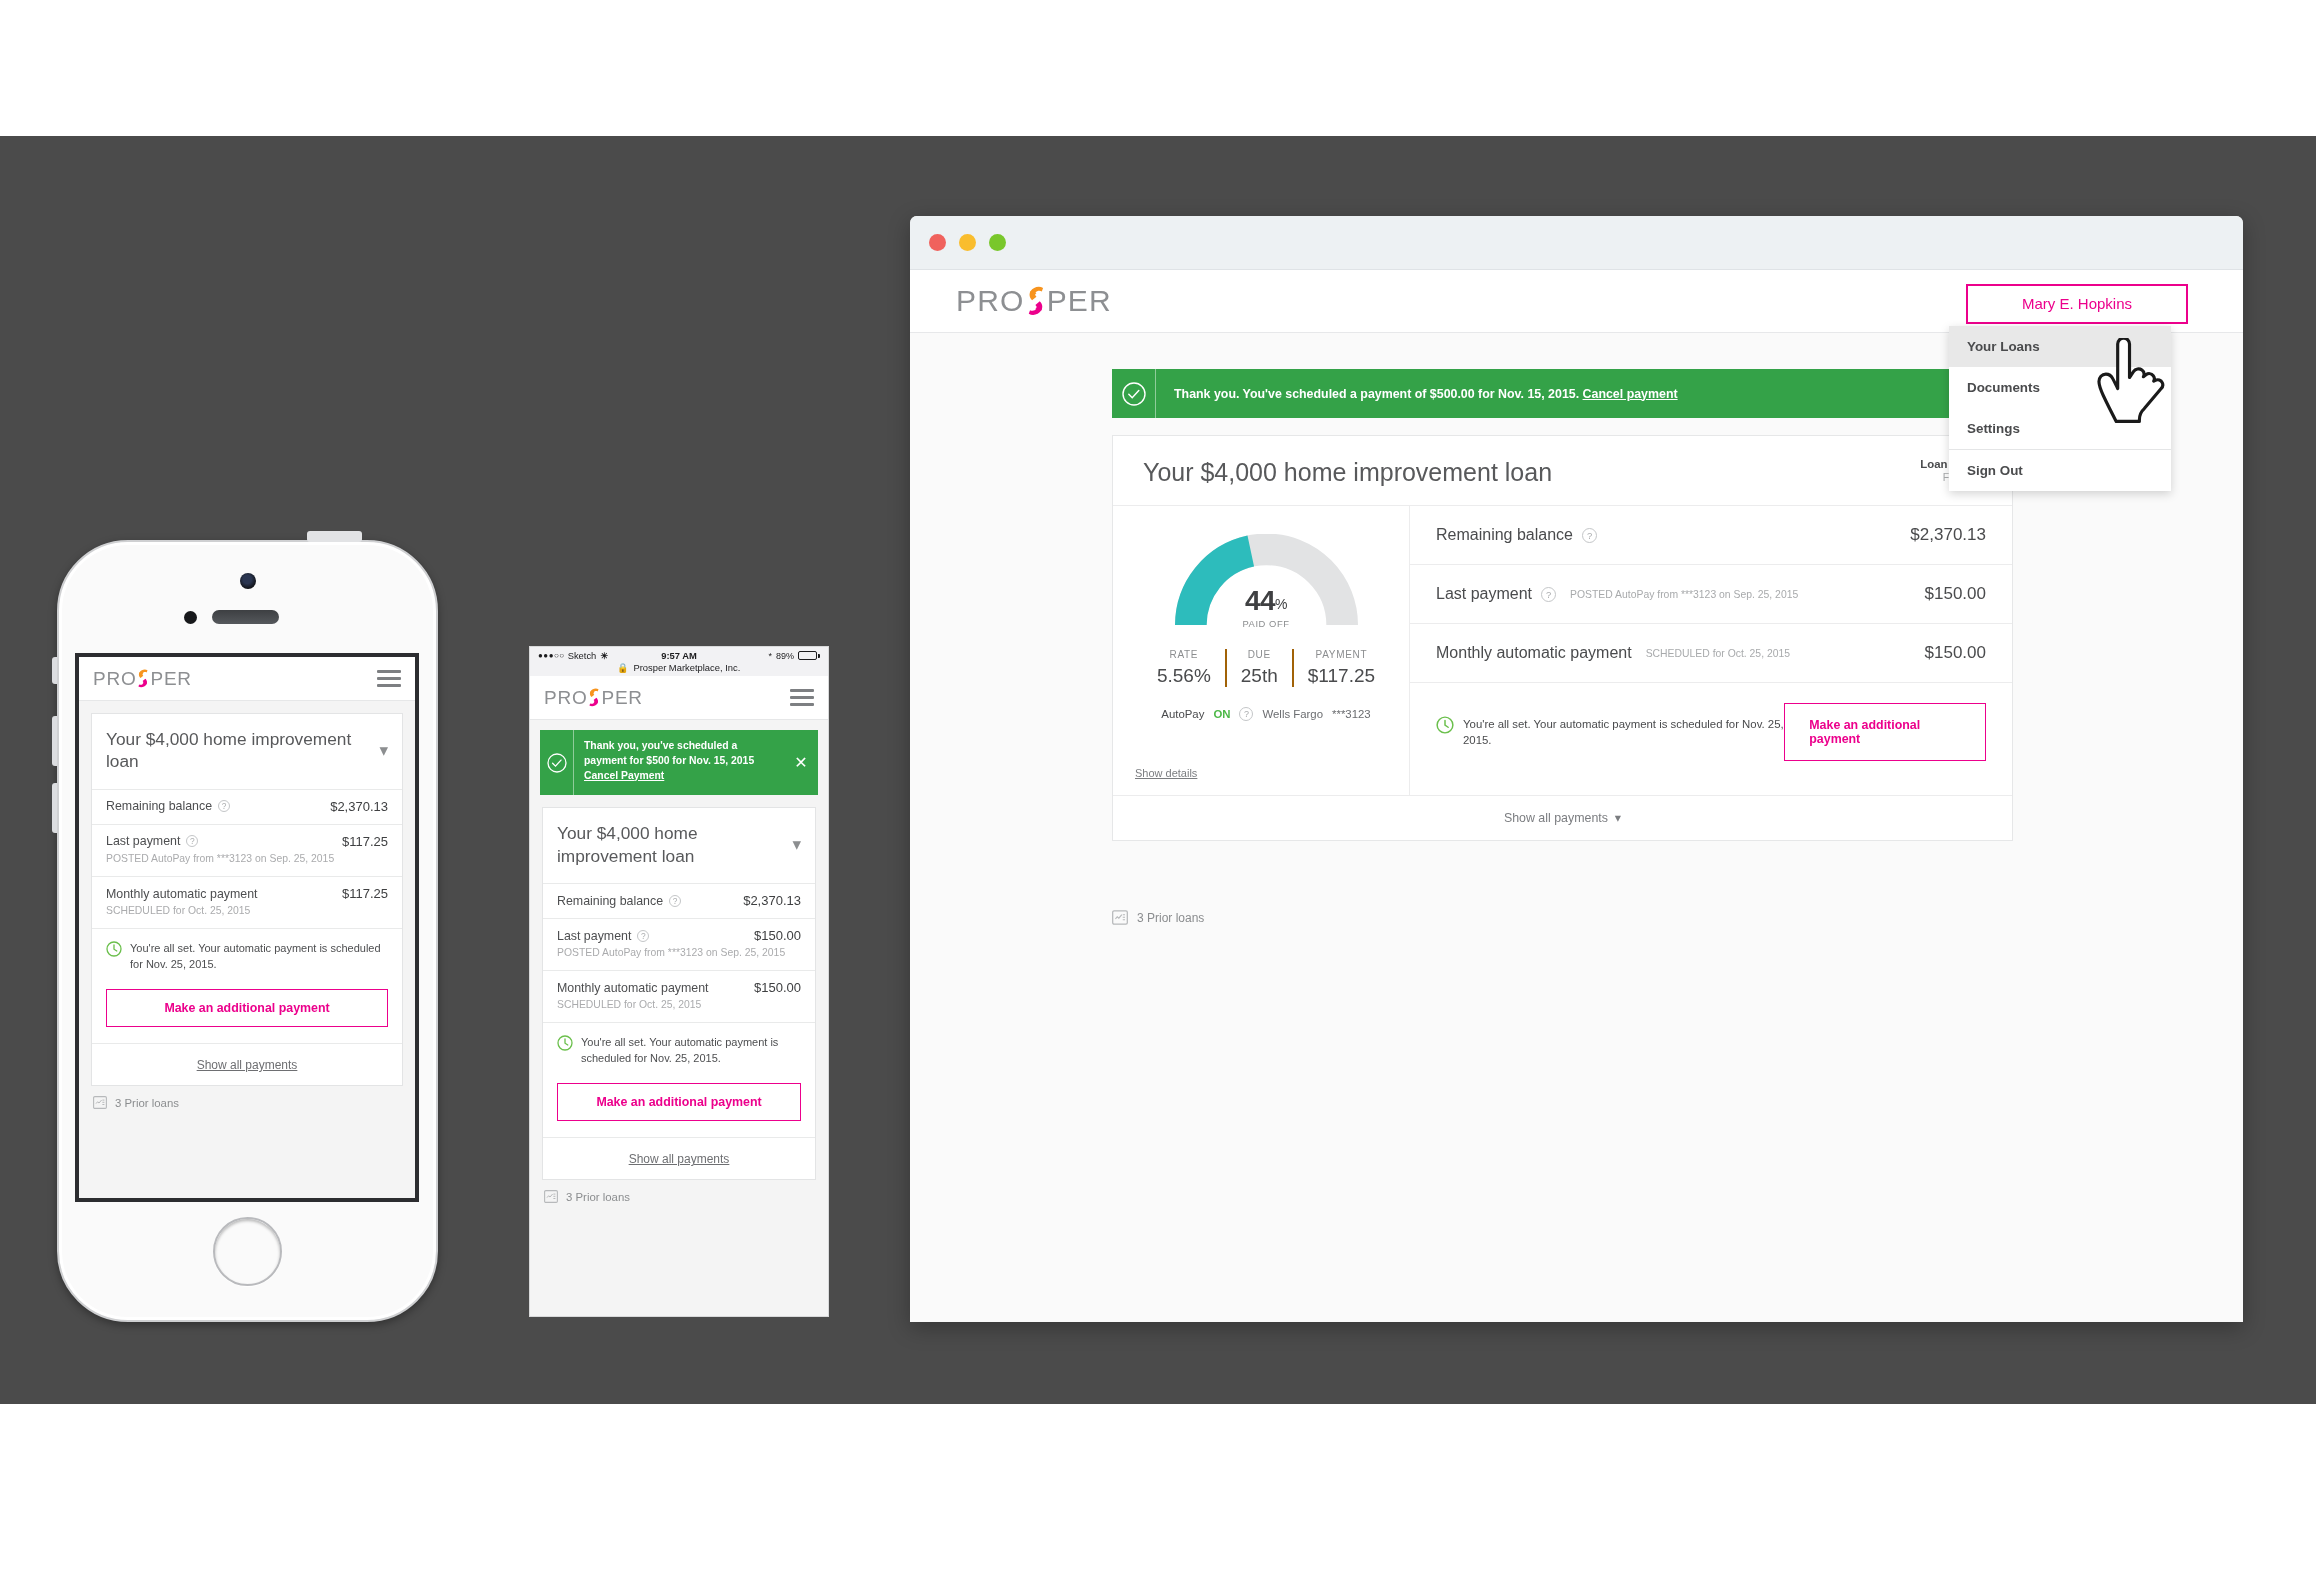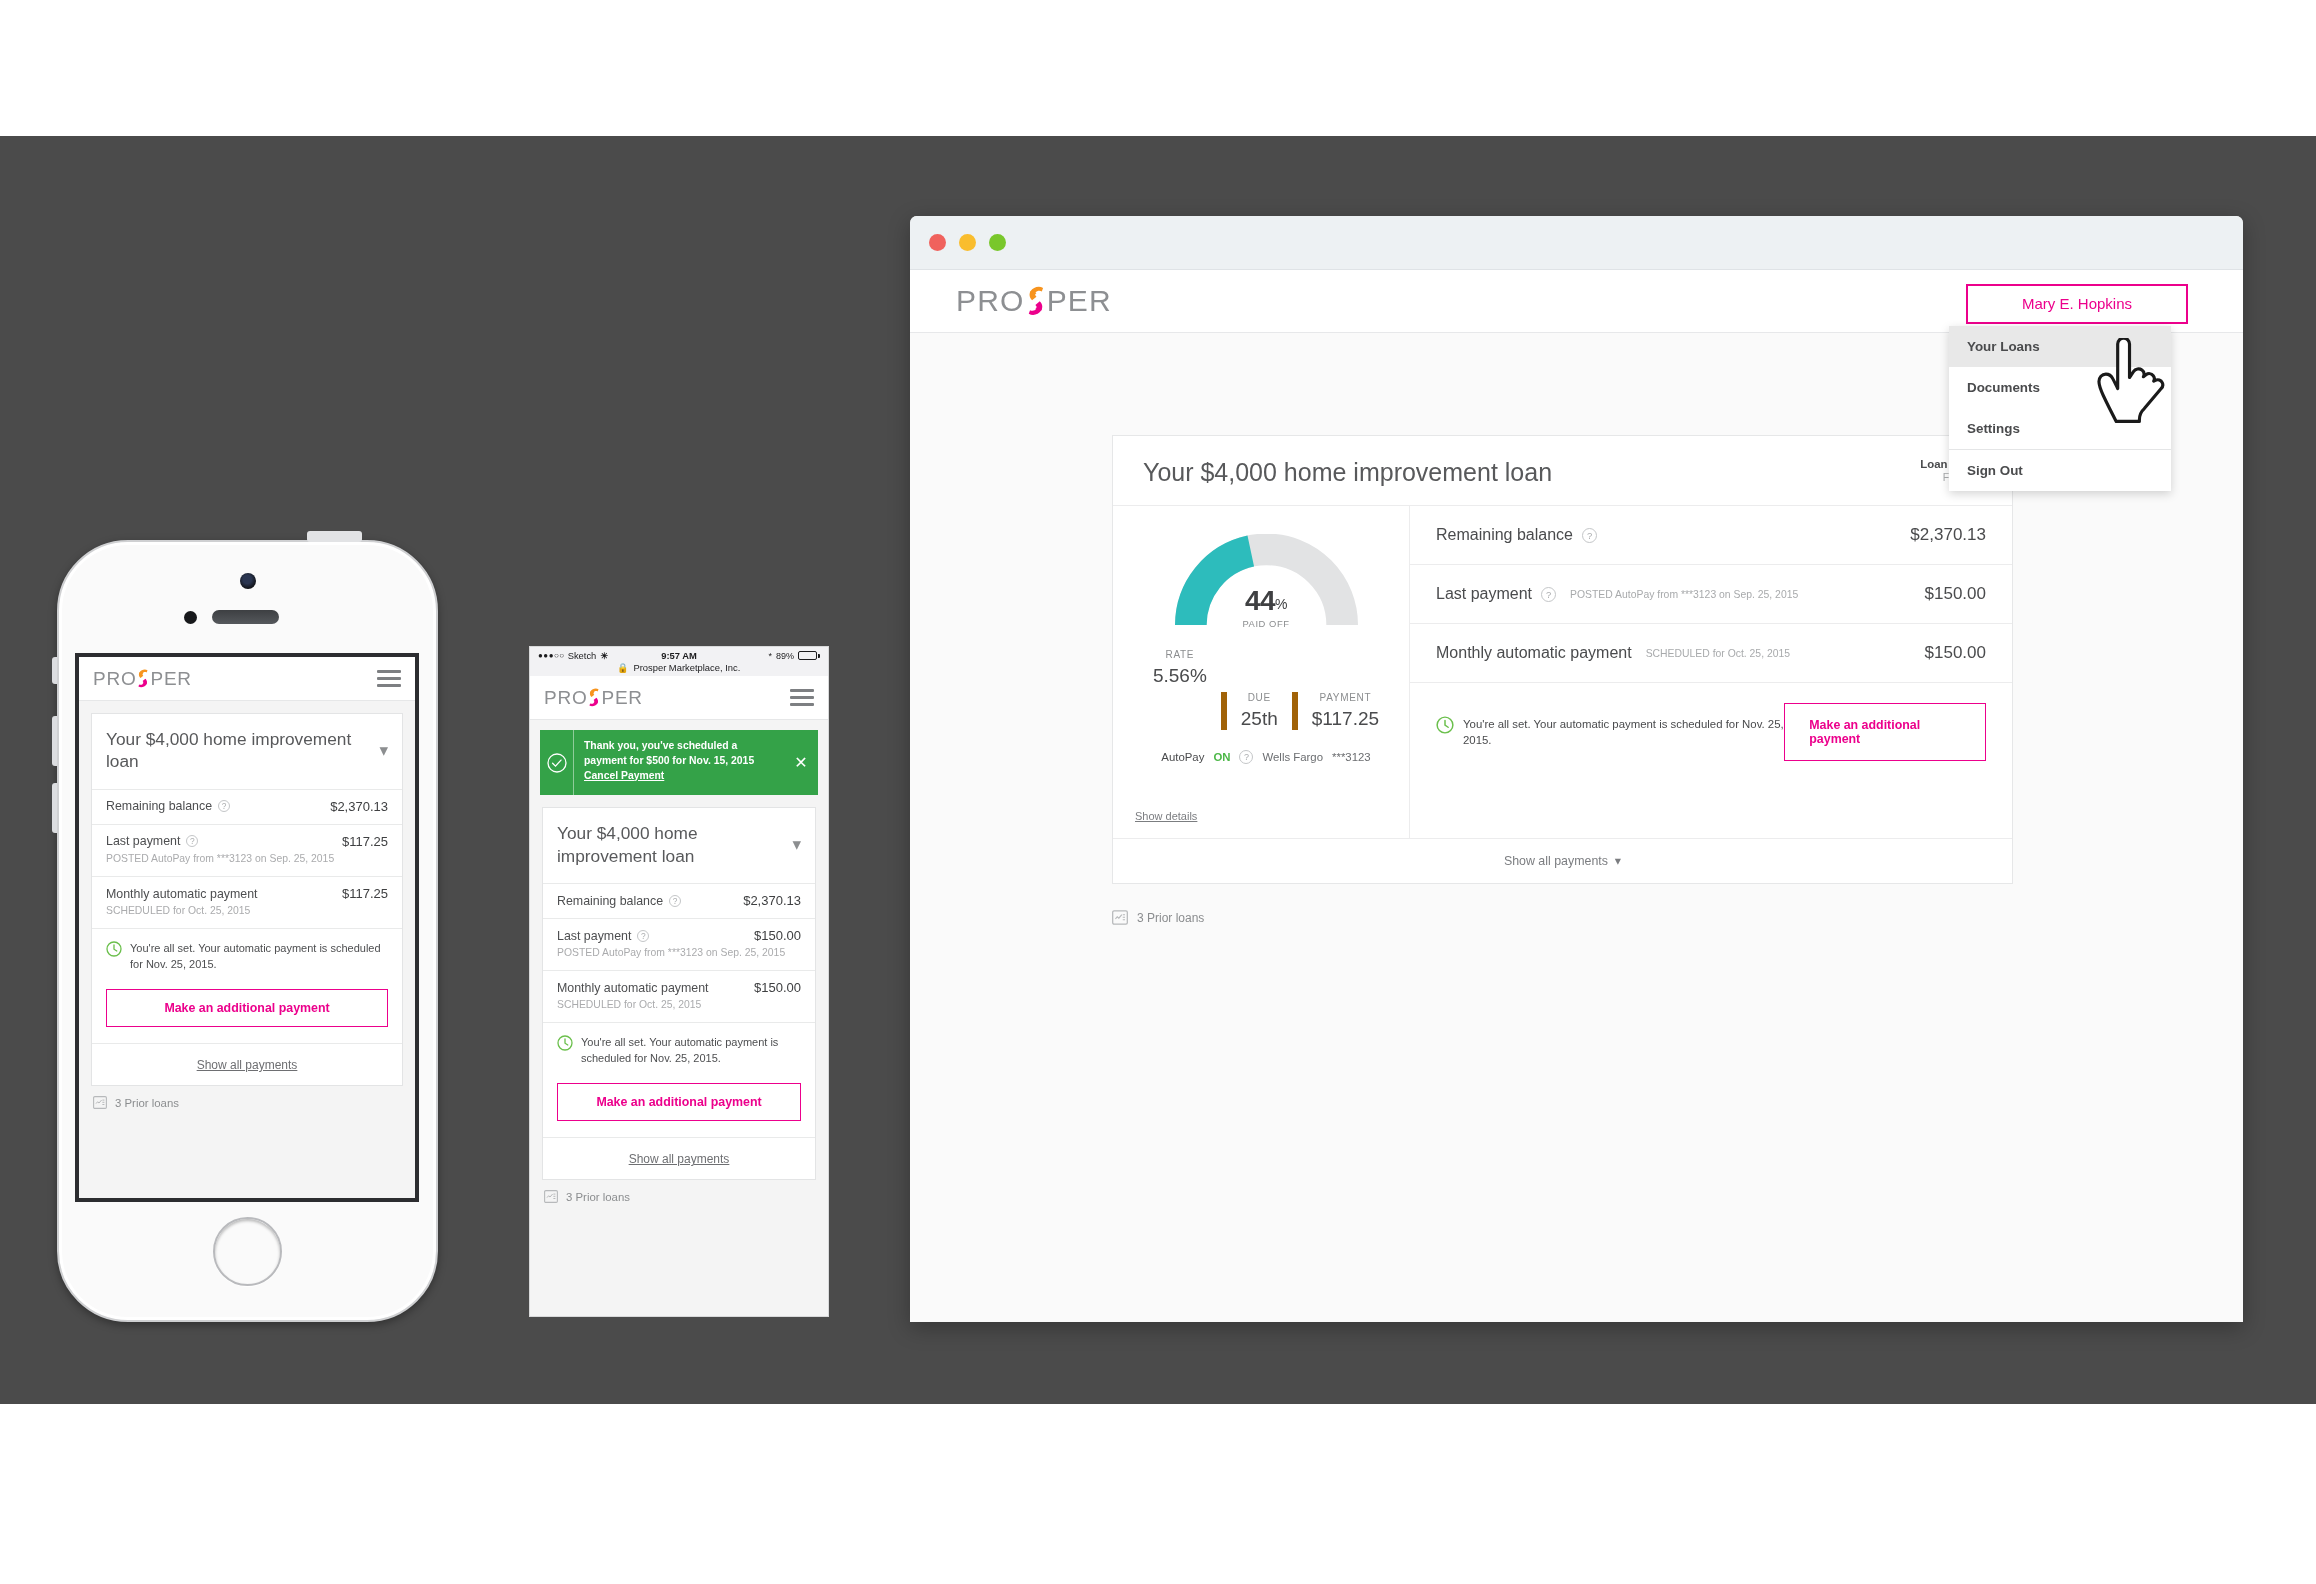--- a/index.html
+++ b/index.html
@@ -118,21 +118,21 @@
 
   .gauge { position: relative; width: 183px; height: 99px; margin: 4px auto 0; }
   .gauge svg { display: block; }
   .gauge .center { position: absolute; left: 0; right: 0; bottom: 4px; text-align: center; }
   .gauge .pct { font-size: 28px; font-weight: bold; color: #3f4042; letter-spacing: -0.5px; }
   .gauge .pct sup { font-size: 14px; font-weight: 400; vertical-align: baseline; position: relative; top: -1px; }
   .gauge .po { font-size: 9.4px; color: #8b8d8f; letter-spacing: .06em; margin-top: 1px; }
 
   .d-stats { display: flex; justify-content: center; margin-top: 16px; }
   .d-stat { text-align: center; padding: 0 14px; }
-  .d-stat + .d-stat { border-left: 6px solid #a16207; margin-top: 43px; }
+  .d-stat + .d-stat { border-left: 2px solid #a16207; }
   .d-stat .k { font-size: 10px; color: #8b8d8f; letter-spacing: .07em; }
   .d-stat .v { font-size: 19px; color: #4a4b4d; margin-top: 5px; font-weight: 400; }
 
   .d-autopay { display: flex; align-items: center; gap: 9px; margin-top: 20px; font-size: 11.4px; color: #4a4b4d; justify-content: center; }
   .d-autopay b { font-weight: normal; }
   .d-autopay .on { color: #4db848; font-weight: bold; }
   .d-autopay .help-ico { width: 14px; height: 14px; font-size: 9px; }
   .d-autopay .bank { color: #6b6d70; }
   .d-showdetails { margin-top: 46px; font-size: 11px; color: #7b7d80; text-decoration: underline; }
 
@@ -418,20 +418,31 @@
             <svg width="69" height="85" viewBox="0 0 70 86">
               <path d="M22 6c0-3.3 2.7-6 6-6s6 2.7 6 6v34l4-6c2-3 6-3.5 8.6-1.6 2 1.4 2.6 3.8 1.8 6l-.3.8 2.6-2c2.3-1.8 5.6-1.4 7.4.9 1.3 1.7 1.4 3.8.5 5.5l1.6-.8c2.6-1.3 5.8-.2 7 2.4 1 2.2.4 4.7-1.3 6.2L49 71.5c-3.6 3.2-5 7-5 11.5v1.5H20.5C15 74 11 66 7.5 58.5 5 53 3 48 3 44c0-4 3-7.5 7-7.5 3.2 0 5.7 2 7 4.6 1.6 3 3.2 6.4 5 10V6z" fill="#ffffff" stroke="#1a1a1a" stroke-width="3.2" stroke-linejoin="round"></path>
             </svg>
           </div>
         </div>
       </div>
     </div>
 
     <div class="content">
 
+      <div class="d-banner">
+        <div class="ic">
+          <svg width="24" height="24" viewBox="0 0 24 24">
+              <circle cx="12" cy="12" r="11" fill="none" stroke="#fff" stroke-width="1.4"></circle>
+              <path d="M6.8 12.3l3.4 3.4 6.6-7.2" fill="none" stroke="#fff" stroke-width="1.5" stroke-linecap="round"></path>
+            </svg>
+        </div>
+        <div class="tx">
+          <span>Thank you. You've scheduled a payment of $500.00 for Nov. 15, 2015.</span>&nbsp;<a class="ulink" href="#">Cancel payment</a>
+        </div>
+      </div>
 
       <div class="d-card">
         <div class="d-card-head">
           <h1>Your $4,000 home improvement loan</h1>
           <div class="d-loanno">
             <div class="n">Loan #73511</div>
             <div class="s">FUNDED</div>
           </div>
         </div>
 

